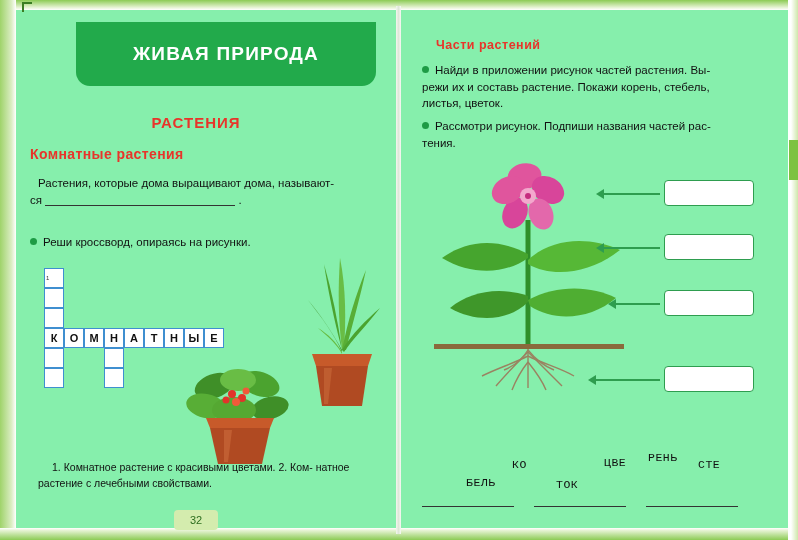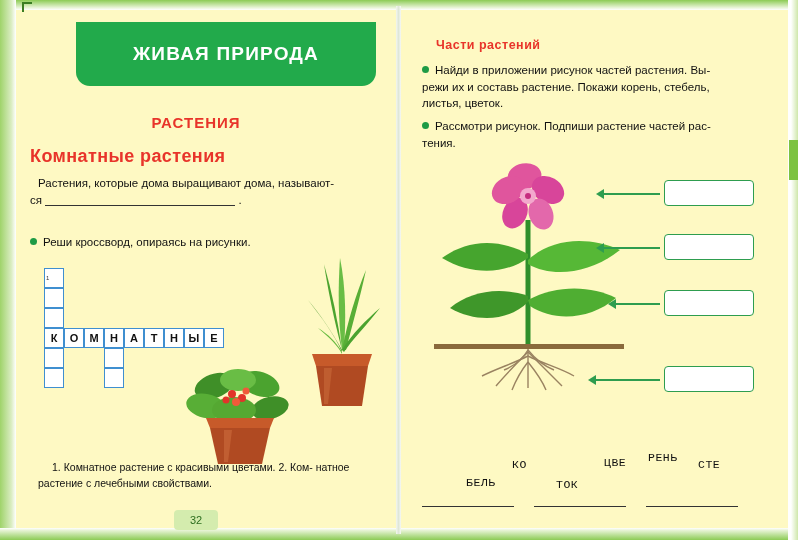--- a/index.html
+++ b/index.html
@@ -10,21 +10,21 @@
     width: 798px;
     height: 540px;
     overflow: hidden;
     font-family: "Liberation Sans", sans-serif;
     background: #ffffff;
   }
   .page {
     position: relative;
     width: 798px;
     height: 540px;
-    background: #fef9c3;
+    background: #86efac;
   }
   
   .edge-left {
     position: absolute;
     left: 0; top: 0;
     width: 16px; height: 540px;
     background: linear-gradient(to right, #9fd36a, #d9ecc0 70%, #ffffff);
   }
   .edge-top {
     position: absolute;
@@ -93,21 +93,21 @@
     text-align: center;
     color: #e8342a;
     font-size: 15px;
     font-weight: bold;
     letter-spacing: 1px;
   }
   .subsection-title {
     position: absolute;
     left: 14px; top: 136px;
     color: #e8342a;
-    font-size: 18px;
+    font-size: 14px;
     font-weight: bold;
     letter-spacing: 0.4px;
   }
   .task {
     position: absolute;
     font-size: 11.5px;
     color: #111111;
     line-height: 1.45;
   }
   .bullet {
@@ -357,21 +357,21 @@
 
     <div class="r-title">Части  растений</div>
 
     <div class="r-task r-task-1">
       <span class="bullet"></span><span>Найди в приложении рисунок частей растения. Вы-</span><br>
       <span>режи их и составь растение. Покажи корень, стебель,</span><br>
       <span>листья,  цветок.</span>
     </div>
 
     <div class="r-task r-task-2">
-      <span class="bullet"></span><span>Рассмотри  рисунок.  Подпиши  растение  частей  рас-</span><br>
+      <span class="bullet"></span><span>Рассмотри  рисунок.  Подпиши  названия  частей  рас-</span><br>
       <span>тения.</span>
     </div>
 
     <div class="diagram">
       <svg width="220" height="260" viewBox="0 0 220 260" xmlns="http://www.w3.org/2000/svg" style="position:absolute; left:10px; top:0;">
 
         <path d="M104 70 L104 196" stroke="#2f8f2a" stroke-width="5" fill="none"></path>
 
         <path d="M104 104 C70 86 40 92 18 108 C48 126 82 124 104 108 Z" fill="#46a52e"></path>
         <path d="M104 110 C128 88 164 86 196 100 C166 124 128 128 104 114 Z" fill="#56b836"></path>

